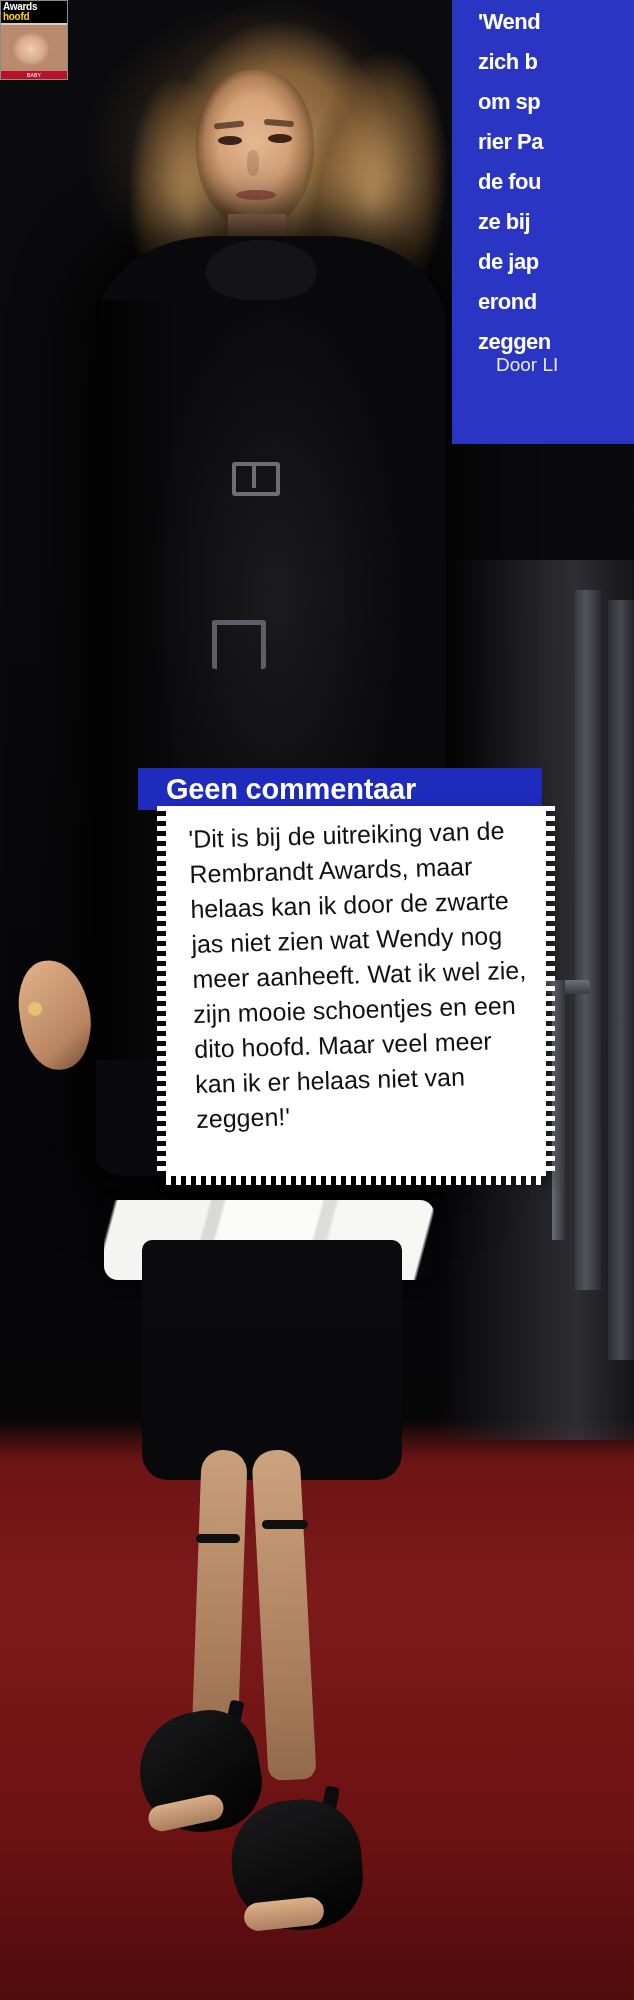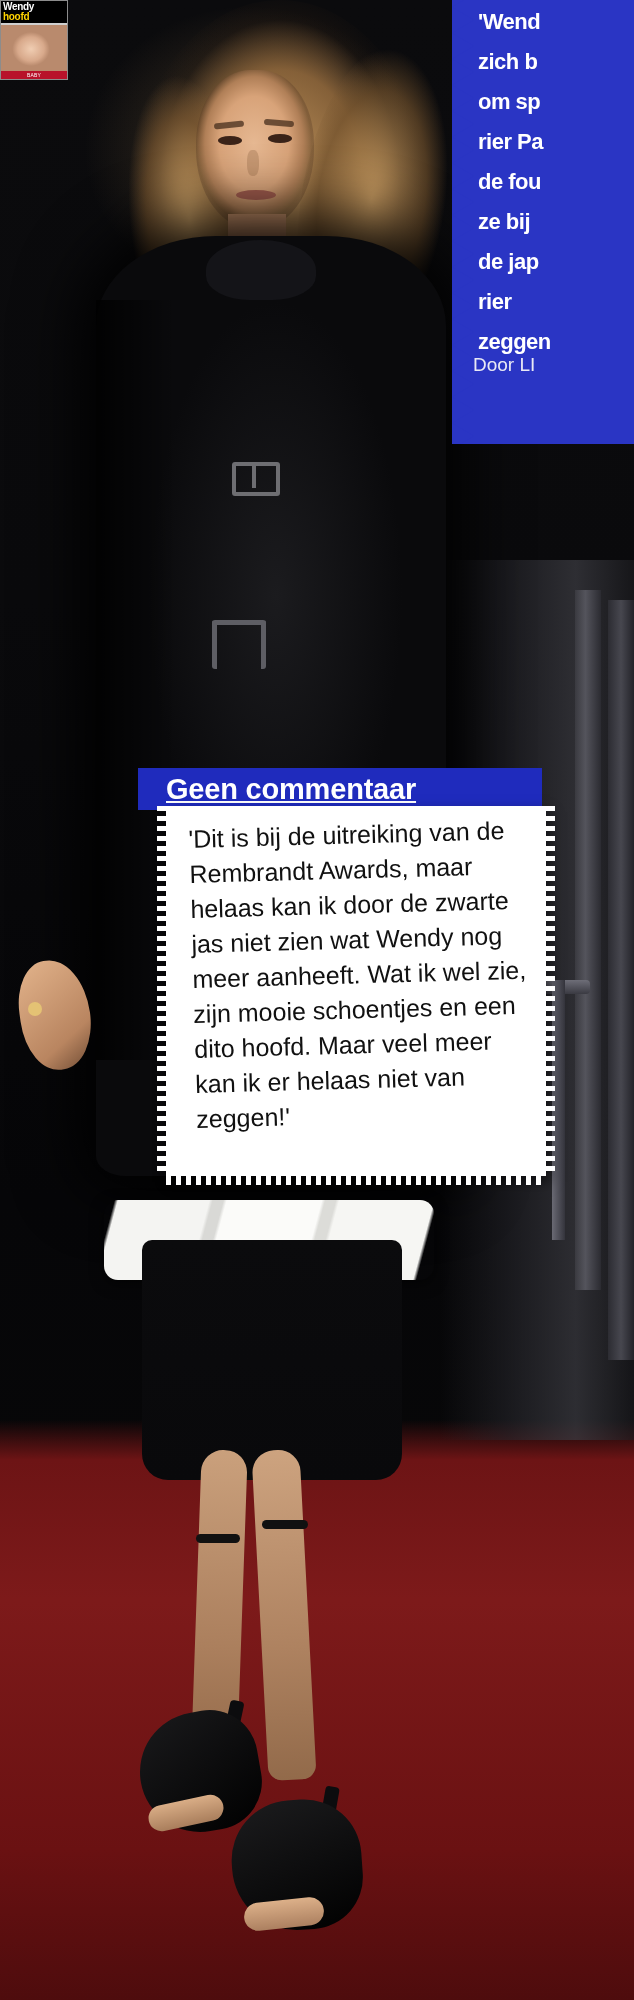--- a/index.html
+++ b/index.html
@@ -255,41 +255,40 @@
     left: 26px; top: 8px;
     right: 0;
     color: #fff;
     font-weight: bold;
     font-size: 22px;
     line-height: 40px;
     letter-spacing: -0.5px;
   }
   .byline {
     position: absolute;
-    left: 21px; top: 360px;
+    left: 44px; top: 360px;
     color: #e9e9f5;
     font-size: 19px;
   }
 
   
   .quote-head {
     position: absolute;
     left: 138px; top: 768px;
     width: 404px; height: 42px;
     background: #1f2bbd;
     z-index: 18;
   }
   .quote-head span {
     position: absolute;
     left: 28px; top: 5px;
     color: #fff;
     font-weight: bold;
     font-size: 29px;
     letter-spacing: -0.2px;
-    text-decoration: underline;
   }
   .quote-box {
     position: absolute;
     left: 166px; top: 806px;
     width: 380px; height: 370px;
     background: #fff;
     z-index: 18;
     box-shadow: 4px 6px 12px rgba(0,0,0,0.55);
   }
   .quote-box .edge-l,
@@ -362,21 +361,21 @@
   <div class="person strap-r"></div>
   <div class="person heel-l"></div>
   <div class="person heel-r"></div>
   <div class="person shoe-l"></div>
   <div class="person shoe-r"></div>
   <div class="person toes-l"></div>
   <div class="person toes-r"></div>
 
   <div class="inset">
     <div class="inset-banner">
-      <div>Wendy</div>
+      <div>Awards</div>
       <div class="l2">hoofd</div>
     </div>
     <div class="inset-img"></div>
     <div class="inset-strip">BABY</div>
   </div>
 
   <div class="headline-block">
     <div class="headline-bg"></div>
     <div class="zz">
       <i></i>
@@ -399,21 +398,21 @@
         <i></i>
     </div>
     <div class="headline-text">
       <div>'Wend</div>
       <div>zich b</div>
       <div>om sp</div>
       <div>rier Pa</div>
       <div>de fou</div>
       <div>ze bij</div>
       <div>de jap</div>
-      <div>rier</div>
+      <div>erond</div>
       <div>zeggen</div>
     </div>
     <div class="byline">Door LI</div>
   </div>
 
   <div class="quote-head">
     <span>Geen commentaar</span>
   </div>
   <div class="quote-box">
     <div class="edge-l"></div>

